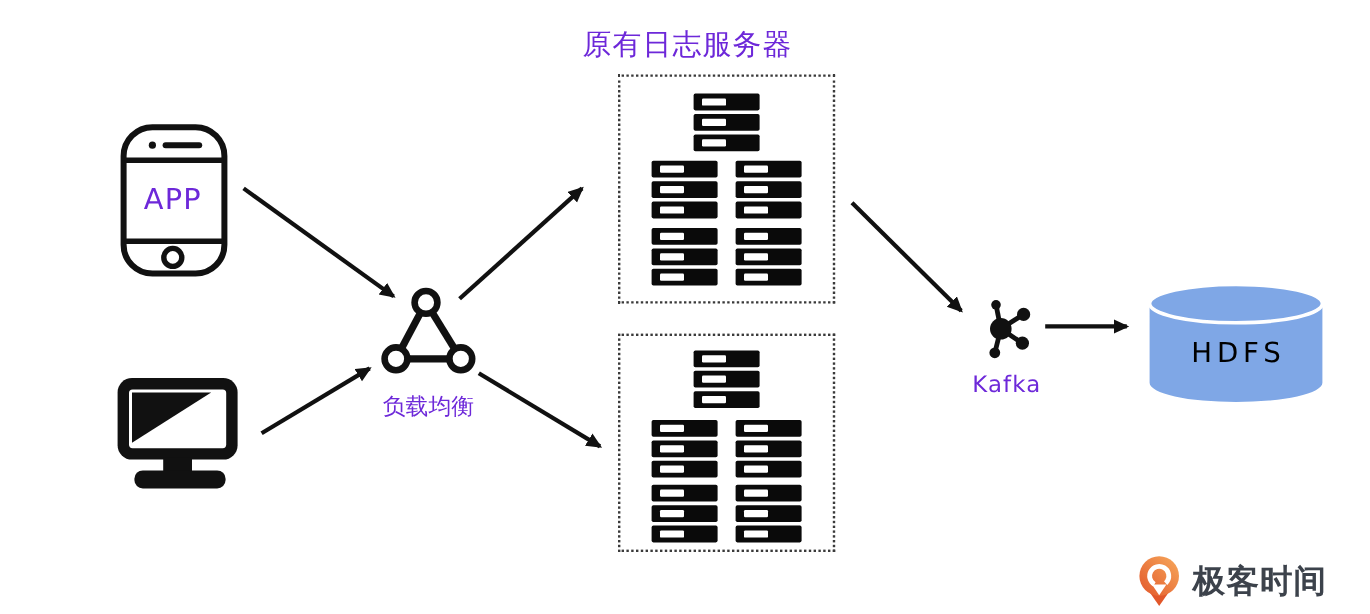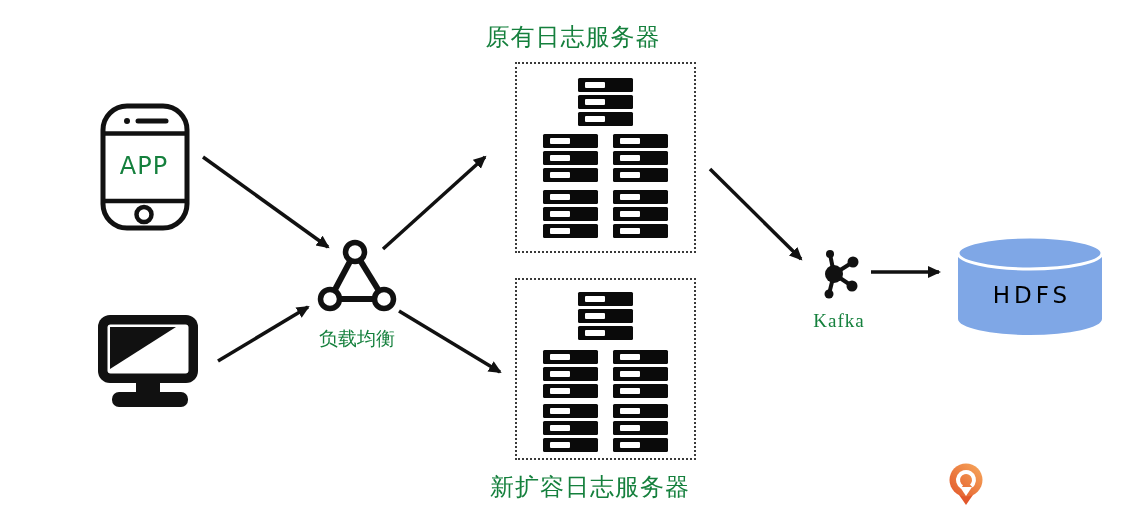--- a/index.html
+++ b/index.html
@@ -5,21 +5,21 @@
   html,body{margin:0;padding:0;background:#fff;}
   .canvas{
     position:relative;
     width:1142px;height:512px;
     background:#ffffff;
     overflow:hidden;
     font-family:"DejaVu Sans", sans-serif;
     color:#111;
   }
   .layer{position:absolute;left:0;top:0;width:1142px;height:512px;}
-  .lbl{position:absolute;white-space:nowrap;color:#15803d;}
+  .lbl{position:absolute;white-space:nowrap;color:#6d28d9;}
   .lbl.center{transform:translate(-50%,-50%);}
   
   .cluster-box{
     position:absolute;
     border:2px dotted #3a3a3a;
     background:transparent;
     box-sizing:border-box;
   }
   .box-top{left:515px;top:62px;width:181px;height:191px;}
   .box-bottom{left:515px;top:278px;width:181px;height:182px;}
@@ -33,21 +33,21 @@
     position:relative;
     height:14px;background:#0a0a0a;border-radius:1.5px;
   }
   .server-bar::before{
     content:"";position:absolute;left:7px;top:4px;width:20px;height:6px;
     background:#ffffff;border-radius:1px;
   }
   
   .cluster-label{font-size:24px;letter-spacing:1px;}
   .lb-label{font-size:19px;}
-  .kafka-label{font-size:19px;letter-spacing:1px;font-family:Liberation Serif, serif;}
+  .kafka-label{font-size:19px;letter-spacing:1px;}
   .app-label{font-size:24px;letter-spacing:1px;}
   .hdfs-label{font-size:23px;letter-spacing:4px;color:#000000;font-weight:500;}
   .logo-text{font-size:27px;font-weight:600;color:#3C424B;letter-spacing:1px;}
 </style>
 </head>
 <body>
 
 <div class="canvas">
 
   <svg class="layer" viewBox="0 0 1142 512">
@@ -177,19 +177,19 @@
       <div class="server-bar"></div>
       <div class="server-bar"></div>
     </div>
 
   <div class="lbl center app-label" style="left:144px;top:166px">APP</div>
 
   <div class="lbl center lb-label" style="left:357px;top:339px">负载均衡</div>
 
   <div class="lbl center cluster-label" style="left:573px;top:37px">原有日志服务器</div>
 
-  <div class="lbl center cluster-label" style="left:590px;top:487px">新扩容日志服务器</div>
 
   <div class="lbl center kafka-label" style="left:839px;top:321px">Kafka</div>
 
   <div class="lbl center hdfs-label" style="left:1032px;top:295px">HDFS</div>
 
+  <div class="lbl logo-text" style="left:994px;top:466px">极客时间</div>
 </div>
 
 </body></html>

